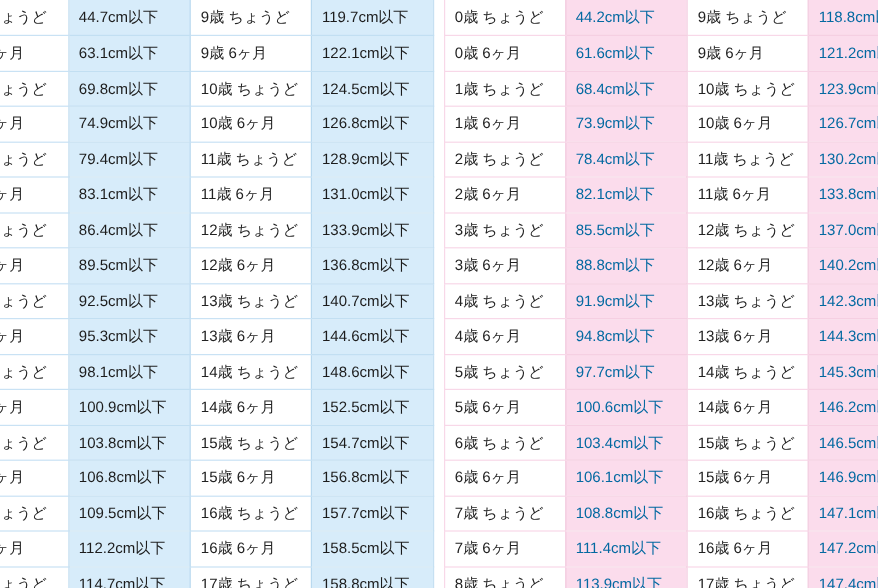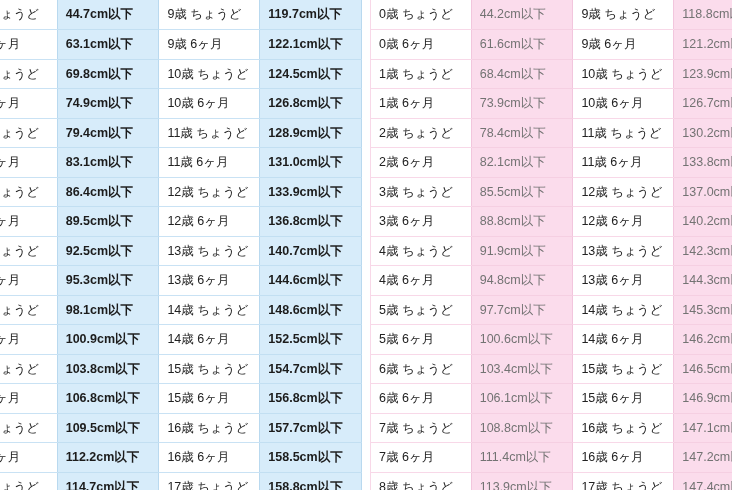--- a/index.html
+++ b/index.html
@@ -66,33 +66,32 @@
     color: #222222;
     border-right: 1px solid #b9d9ef;
     border-bottom: 1px solid #c9e2f4;
     border-left: 1px solid #c9e2f4;
   }
   .theme-blue td.value {
     background: #d7ecfa;
     color: #1c1c1c;
     border-right: 1px solid #b9d9ef;
     border-bottom: 1px solid #c2dff2;
-    font-weight: bold;
   }
   
   .theme-pink td.label {
     background: #ffffff;
     color: #222222;
     border-right: 1px solid #f2c6dd;
     border-bottom: 1px solid #f8d8e8;
     border-left: 1px solid #f8d8e8;
   }
   .theme-pink td.value {
     background: #fbdcec;
-    color: #737373;
+    color: #0369a1;
     border-right: 1px solid #f2c6dd;
     border-bottom: 1px solid #f5cfe2;
   }
   .col-label { width: 101px; }
   .col-value { width: 102px; }
 
   .panel-gap {
     width: 8px;
     flex: 0 0 8px;
     background: #ffffff;

